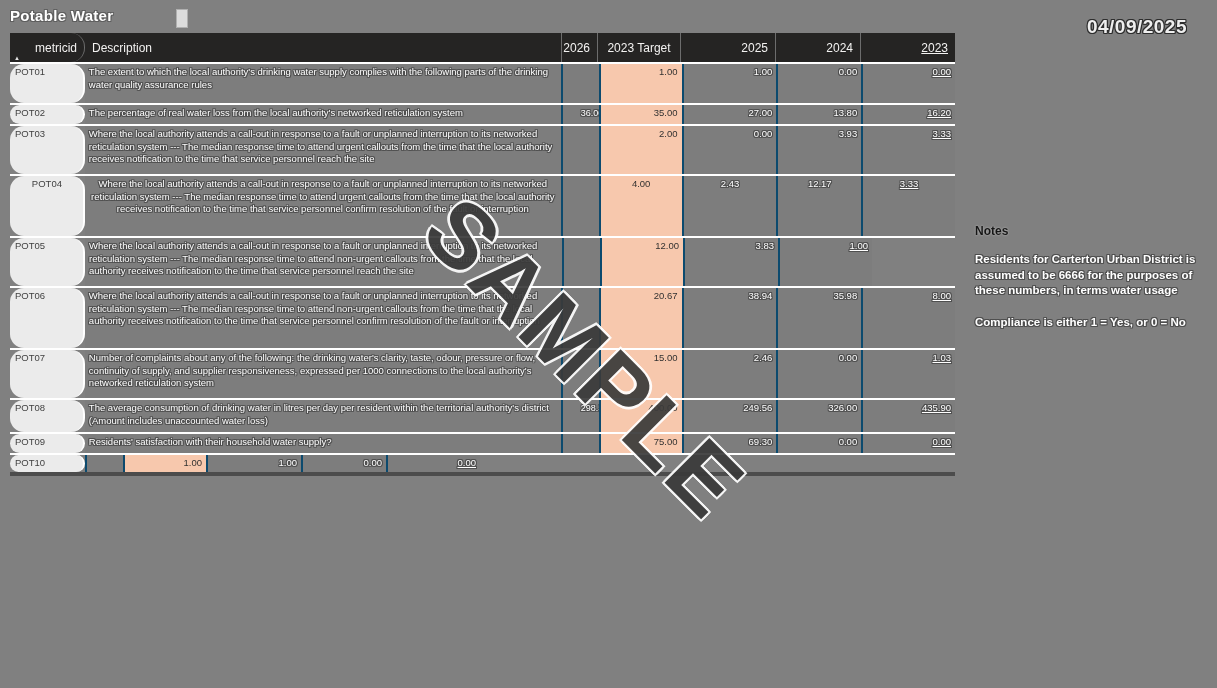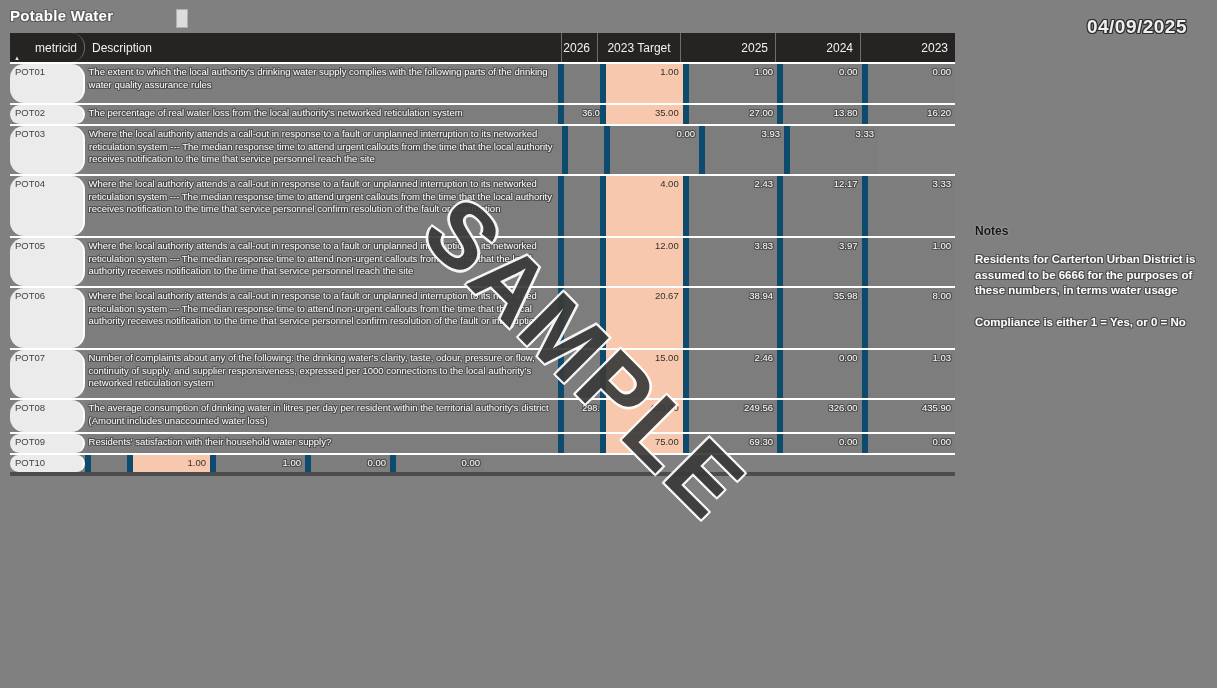--- a/index.html
+++ b/index.html
@@ -57,40 +57,40 @@
   .sort-arrow {
     position:absolute; left:4px; bottom:1px;
     font-size:6px; color:#e6e6e6; line-height:6px;
   }
   .c-id   { width:75px;border-radius:14px;  }
   .c-desc { width:477px; }
   .c-26   { width:36px;  }
   .c-tgt  { width:83px;  }
   .c-25   { width:95px;  }
   .c-24   { width:85px;  }
-  .c-23   { width:94px;  }
+  .c-23   { width:94px;text-decoration:underline;  }
 
   .tr { display:flex; border-top:2px solid #ffffff; }
   .td {
     box-sizing:border-box; font-size:9.5px; line-height:12.5px;
     padding:2px 4px; overflow:hidden;
   }
   .td.c-id   { background:#ebebeb; color:#3f3f3f; border-right:2px solid #ffffff; padding-left:5px; }
   .td.c-desc { background:#7d7d7d; }
-  .td.num    { text-align:right; border-left:6px solid #0c4a6e; }
+  .td.num    { text-align:right; border-left:2px solid #0c4a6e; }
   .td.c-26   { background:#7d7d7d; font-size:9px; padding:2px 18px; }
   .td.c-tgt  { background:#f7c8ad; color:#323130; text-shadow:none; }
   .td.c-25,
   .td.c-24,
   .td.c-23   { background:#7d7d7d; }
   
   .tbody .tr:nth-child(1)  .td { min-height:39px; }
   .tbody .tr:nth-child(2)  .td { min-height:19px; }
   .tbody .tr:nth-child(3)  .td { min-height:48px; }
-  .tbody .tr:nth-child(4)  .td { min-height:60px; }
+  .tbody .tr:nth-child(4)  .td { min-height:60px;text-align:center; }
   .tbody .tr:nth-child(5)  .td { min-height:48px; }
   .tbody .tr:nth-child(6)  .td { min-height:60px; }
   .tbody .tr:nth-child(7)  .td { min-height:48px; }
   .tbody .tr:nth-child(8)  .td { min-height:32px; }
   .tbody .tr:nth-child(9)  .td { min-height:19px; }
   .tbody .tr:nth-child(10) .td { min-height:16px; }
 
   
   .notes { position:absolute; left:975px; top:224px; width:238px; }
   .notes-heading {
@@ -152,20 +152,21 @@
     <div class="td c-tgt num">35.00</div>
     <div class="td c-25 num outlined">27.00</div>
     <div class="td c-24 num outlined">13.80</div>
     <div class="td c-23 num outlined">16.20</div>
   </div>
 
   <div class="tr">
     <div class="td c-id">POT03</div>
     <div class="td c-desc outlined">Where the local authority attends a call-out in response to a fault or unplanned interruption to its networked reticulation system --- The median response time to attend urgent callouts from the time that the local authority receives notification to the time that service personnel reach the site</div>
     <div class="td c-26 num outlined"></div>
+    <div class="td c-tgt num">2.00</div>
     <div class="td c-25 num outlined">0.00</div>
     <div class="td c-24 num outlined">3.93</div>
     <div class="td c-23 num outlined">3.33</div>
   </div>
 
   <div class="tr">
     <div class="td c-id">POT04</div>
     <div class="td c-desc outlined">Where the local authority attends a call-out in response to a fault or unplanned interruption to its networked reticulation system --- The median response time to attend urgent callouts from the time that the local authority receives notification to the time that service personnel confirm resolution of the fault or interruption</div>
     <div class="td c-26 num outlined"></div>
     <div class="td c-tgt num">4.00</div>
@@ -173,21 +174,20 @@
     <div class="td c-24 num outlined">12.17</div>
     <div class="td c-23 num outlined">3.33</div>
   </div>
 
   <div class="tr">
     <div class="td c-id">POT05</div>
     <div class="td c-desc outlined">Where the local authority attends a call-out in response to a fault or unplanned interruption to its networked reticulation system --- The median response time to attend non-urgent callouts from the time that the local authority receives notification to the time that service personnel reach the site</div>
     <div class="td c-26 num outlined"></div>
     <div class="td c-tgt num">12.00</div>
     <div class="td c-25 num outlined">3.83</div>
-    <div class="td c-24 num outlined">3.97</div>
     <div class="td c-23 num outlined">1.00</div>
   </div>
 
   <div class="tr">
     <div class="td c-id">POT06</div>
     <div class="td c-desc outlined">Where the local authority attends a call-out in response to a fault or unplanned interruption to its networked reticulation system --- The median response time to attend non-urgent callouts from the time that the local authority receives notification to the time that service personnel confirm resolution of the fault or interruption</div>
     <div class="td c-26 num outlined"></div>
     <div class="td c-tgt num">20.67</div>
     <div class="td c-25 num outlined">38.94</div>
     <div class="td c-24 num outlined">35.98</div>

